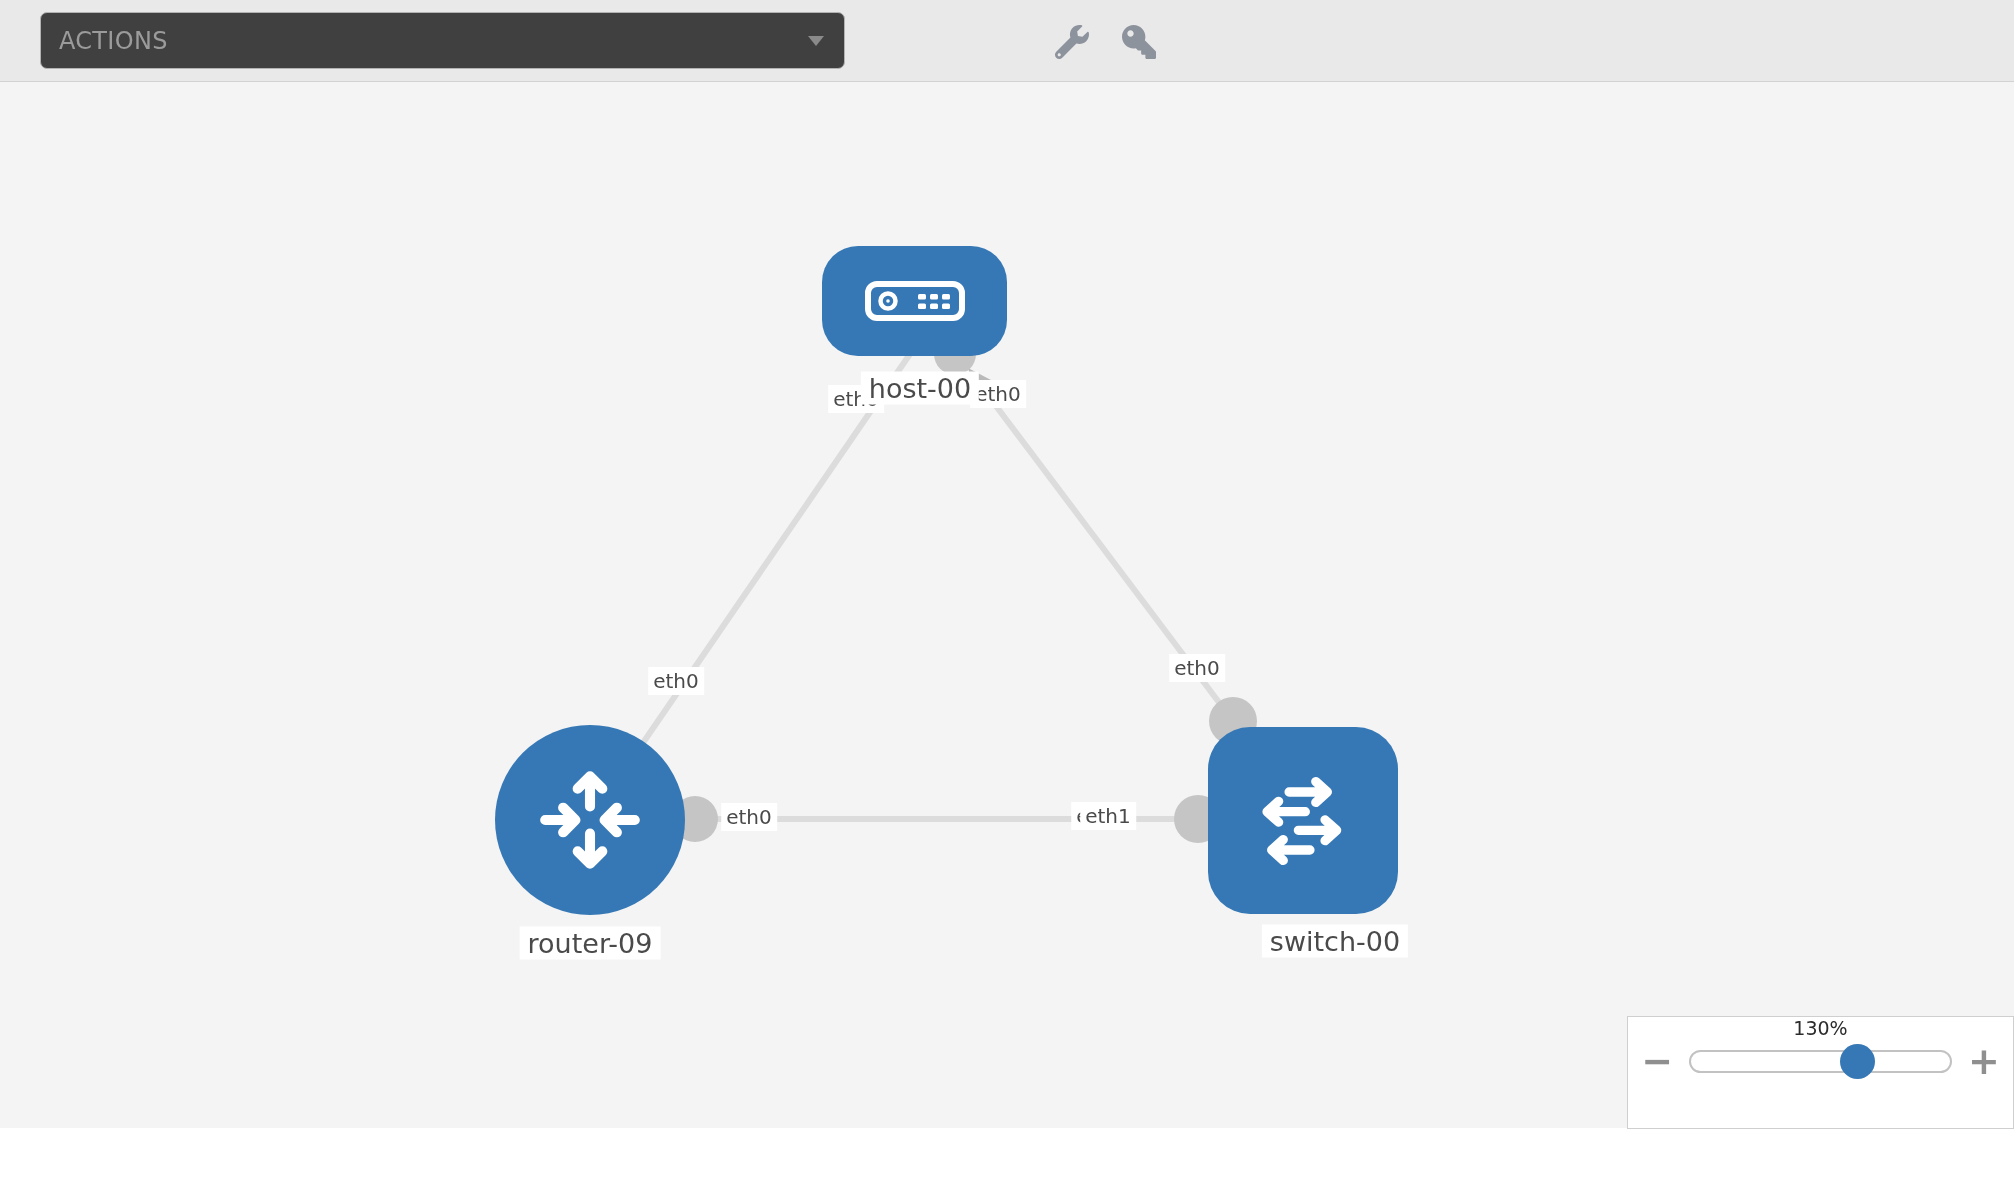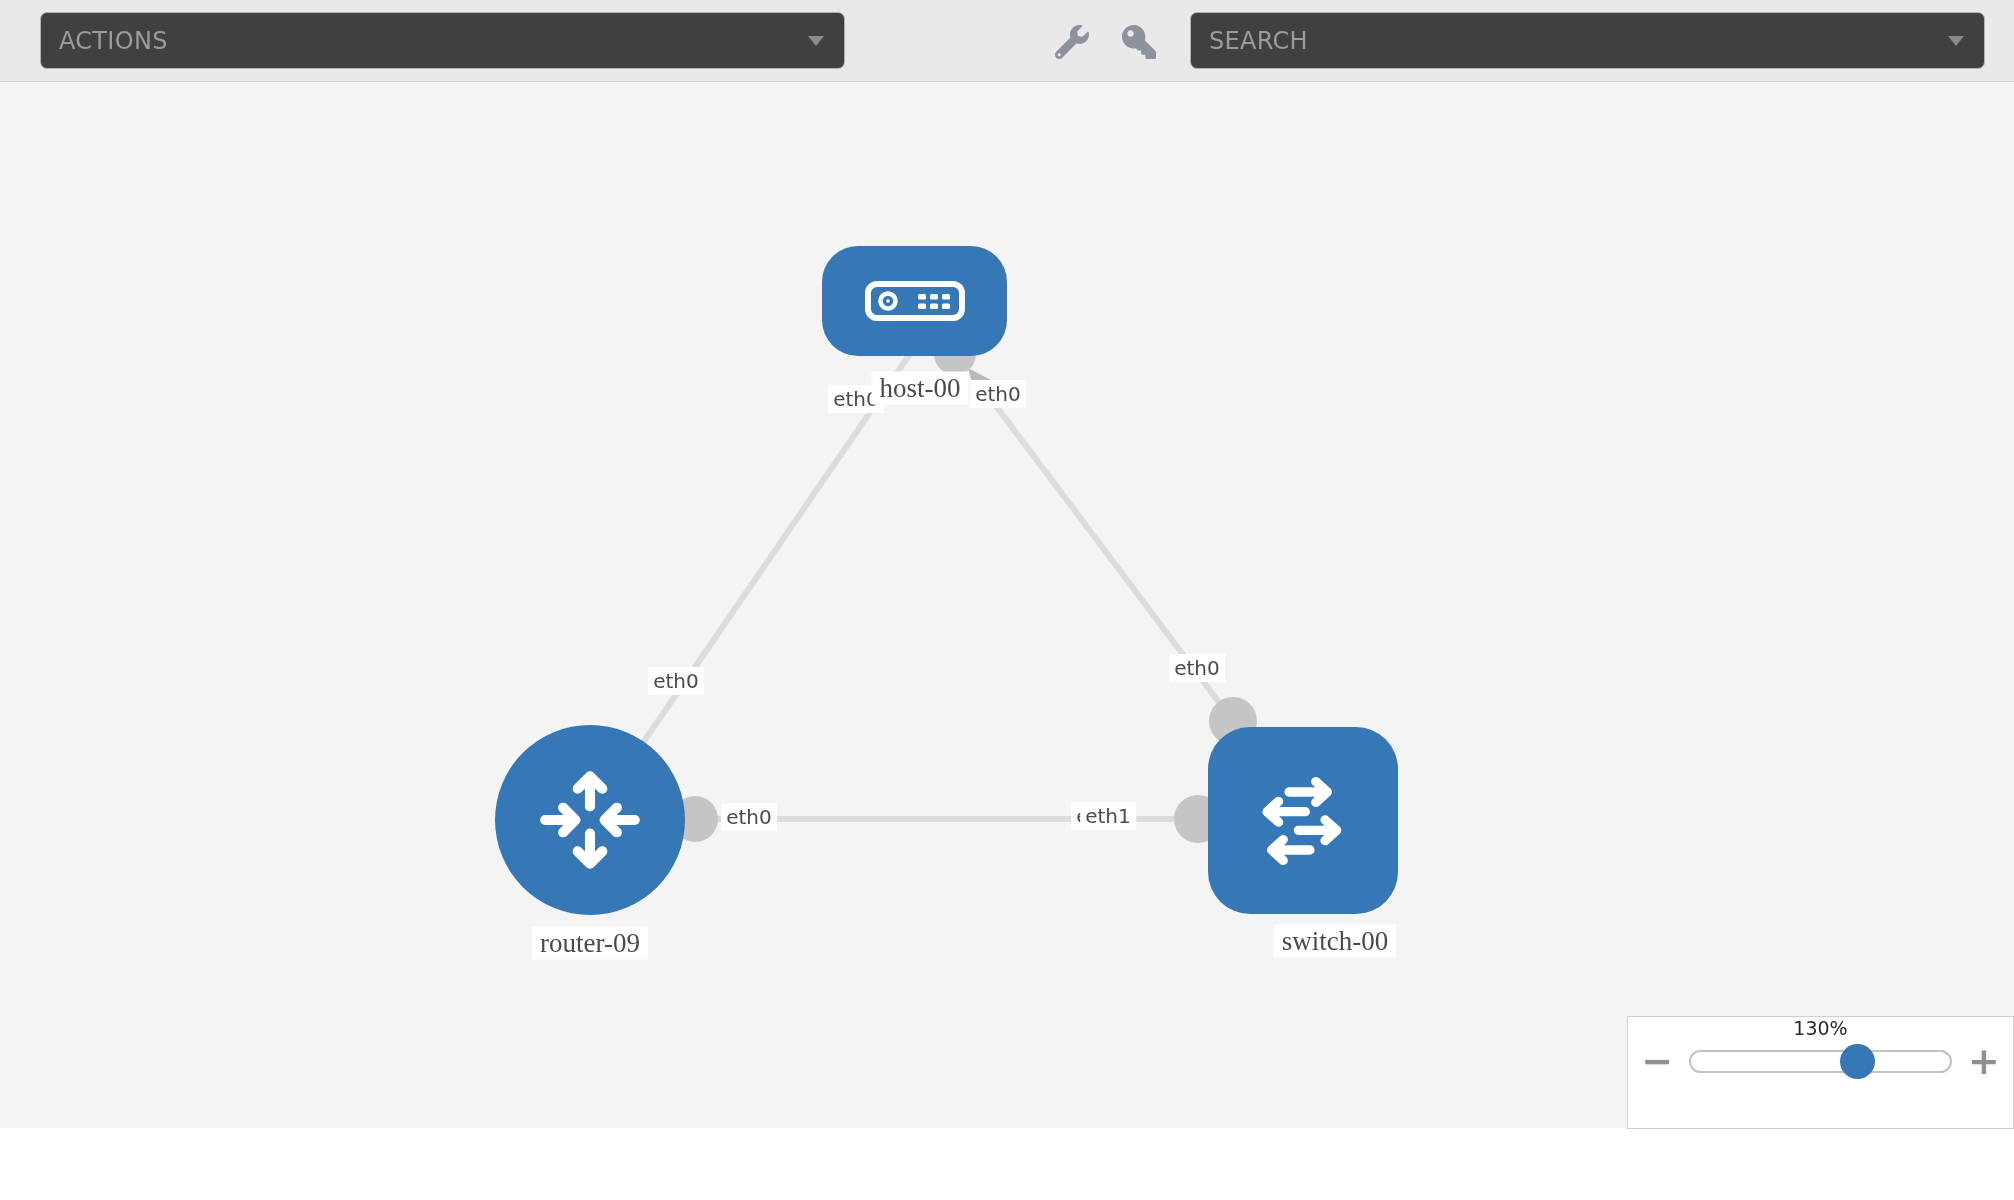--- a/index.html
+++ b/index.html
@@ -38,21 +38,21 @@
 
   .node { position:absolute; background:#3578b5; display:flex; align-items:center;
           justify-content:center; cursor:pointer; }
   .node-host   { left:822px;  top:164px; width:185px; height:110px; border-radius:36px; }
   .node-router { left:495px;  top:643px; width:190px; height:190px; border-radius:50%; }
   .node-switch { left:1208px; top:645px; width:190px; height:187px; border-radius:42px; }
 
   .net-label { position:absolute; transform:translate(-50%,-50%); background:#fff;
                color:#4a4a4a; white-space:nowrap; }
   .iface-label { font-size:20px; padding:2px 5px; }
-  .node-name   { font-size:27px; padding:1px 8px;font-family:Liberation Serif, serif; }
+  .node-name   { font-size:27px; padding:1px 8px; }
 
   
   .zoom-panel { position:absolute; left:1627px; top:934px; width:387px; height:113px;
                 background:#fff; border:1px solid #cfcfcf; }
   .zoom-percent { text-align:center; font-size:19px; color:#2b2b2b; }
   .zoom-row { display:flex; align-items:center; justify-content:center; gap:16px;
               margin-top:5px; }
   .zoom-sign { font-size:38px; font-weight:bold; color:#8f8f8f; line-height:34px;
                cursor:pointer; user-select:none; }
   .slider-track { position:relative; width:263px; height:23px; background:#fff;
@@ -77,24 +77,20 @@
         <path fill="#8d939d" d="M507.7 109.1c-2.2-9-13.5-12.1-20.1-5.5l-74.4 74.4-67.9-11.3-11.3-67.9 74.4-74.4c6.6-6.6 3.4-17.9-5.7-20.2-47.4-11.7-99.6.9-136.6 37.9-39.6 39.6-50.5 97.1-34 147.2L18.7 402.8c-25 25-25 65.5 0 90.5s65.5 25 90.5 0l213.2-213.2c50.1 16.7 107.5 5.7 147.4-34.2 37.1-37.1 49.7-89.3 37.9-136.8zM64 472c-13.2 0-24-10.8-24-24 0-13.3 10.7-24 24-24s24 10.7 24 24c0 13.2-10.8 24-24 24z"></path>
       </svg>
     </div>
 
     <div class="tool-icon icon-key">
       <svg width="34" height="34" viewBox="0 0 512 512" style="transform:scaleX(-1)">
         <path fill="#8d939d" d="M512 176c0 97.2-78.8 176-176 176-11.2 0-22.2-1.1-32.8-3.1l-24 27A24 24 0 0 1 261.2 384H224v40c0 13.3-10.7 24-24 24h-40v40c0 13.3-10.7 24-24 24H24c-13.3 0-24-10.7-24-24v-78.1c0-6.4 2.5-12.5 7-17L168.8 231.2c-5.7-17.4-8.8-36-8.8-55.2C160 78.8 238.8 0 336 0c97.5 0 176 78.5 176 176zM336 128c0 26.5 21.5 48 48 48s48-21.5 48-48-21.5-48-48-48-48 21.5-48 48z"></path>
       </svg>
     </div>
 
-    <div class="dropdown dd-search">
-      <span class="dd-label">SEARCH</span>
-      <span class="caret"></span>
-    </div>
   </div>
 
   <div class="canvas">
 
     <svg class="links-layer">
 
       <line x1="590" y1="738" x2="910" y2="272" stroke="#dcdcdc" stroke-width="6"></line>
       <line x1="1233" y1="639" x2="972" y2="292" stroke="#dcdcdc" stroke-width="6"></line>
       <line x1="695" y1="737" x2="1198" y2="737" stroke="#dcdcdc" stroke-width="6"></line>
 

